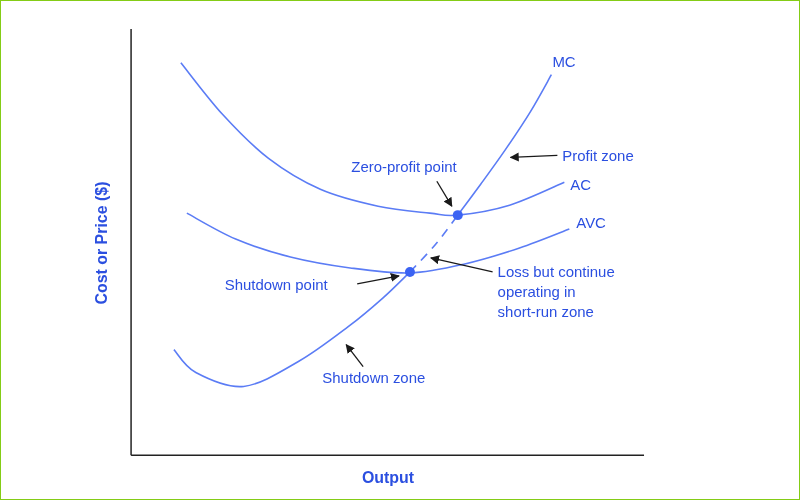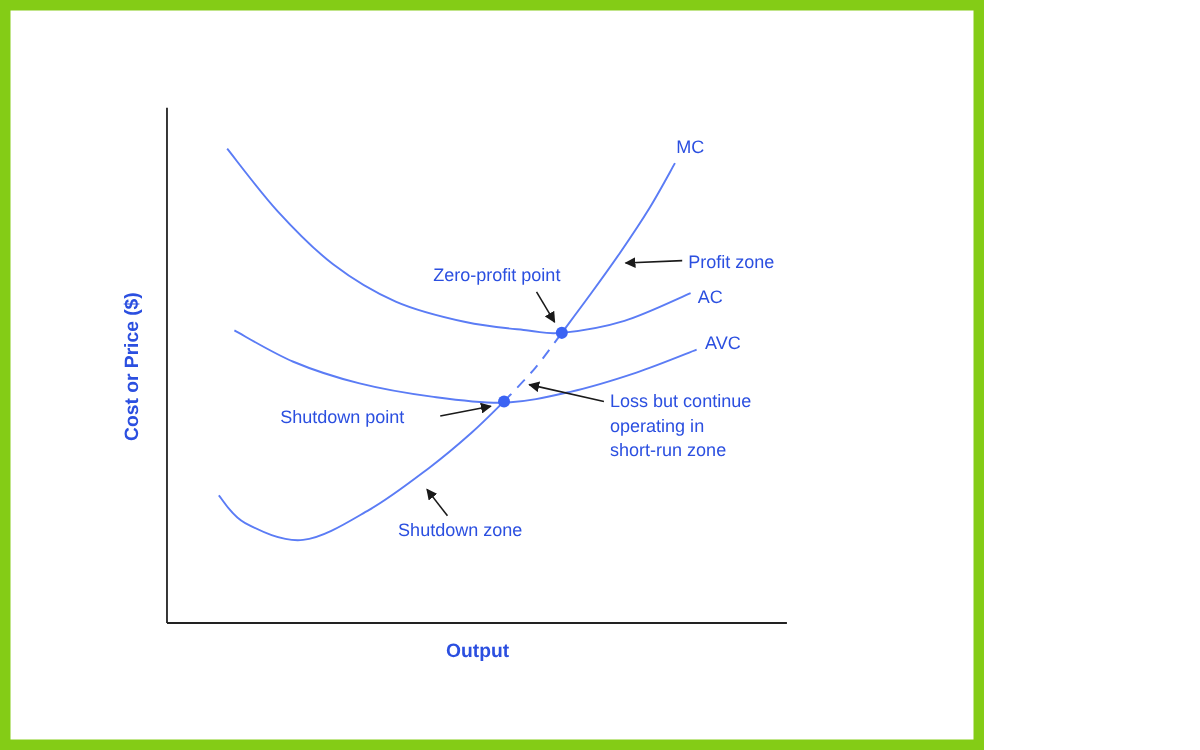--- a/index.html
+++ b/index.html
@@ -1,20 +1,20 @@
 <!DOCTYPE html>
 <html style="--bg: #ffffff; --blue-text: #2b4fe0; --blue-curve: #5b7cf5; --blue-point: #3b63f3; --ink: #1a1a1a;"><head>
 <meta charset="utf-8">
 <style>
   html,body{margin:0;padding:0;background:#ffffff;}
   .figure{
     position:relative;
-    width:656px;height:500px;
+    width:800px;height:500px;
     box-sizing:border-box;
-    border:7px solid #84cc16;
+    border:1px solid #84cc16;
     background:var(--bg,#ffffff);
     font-family:"Liberation Sans",sans-serif;
   }
   svg{display:block;width:100%;height:100%;}
   .axis{stroke:#222222;stroke-width:1.5;fill:none;}
   .curve{fill:none;stroke:var(--blue-curve,#5b7cf5);stroke-width:1.6;}
   .curve.dashed{stroke-dasharray:9 7;}
   .dot{fill:var(--blue-point,#3b63f3);stroke:none;}
   .arrow{stroke:var(--ink,#1a1a1a);stroke-width:1.3;fill:none;}
   text{

